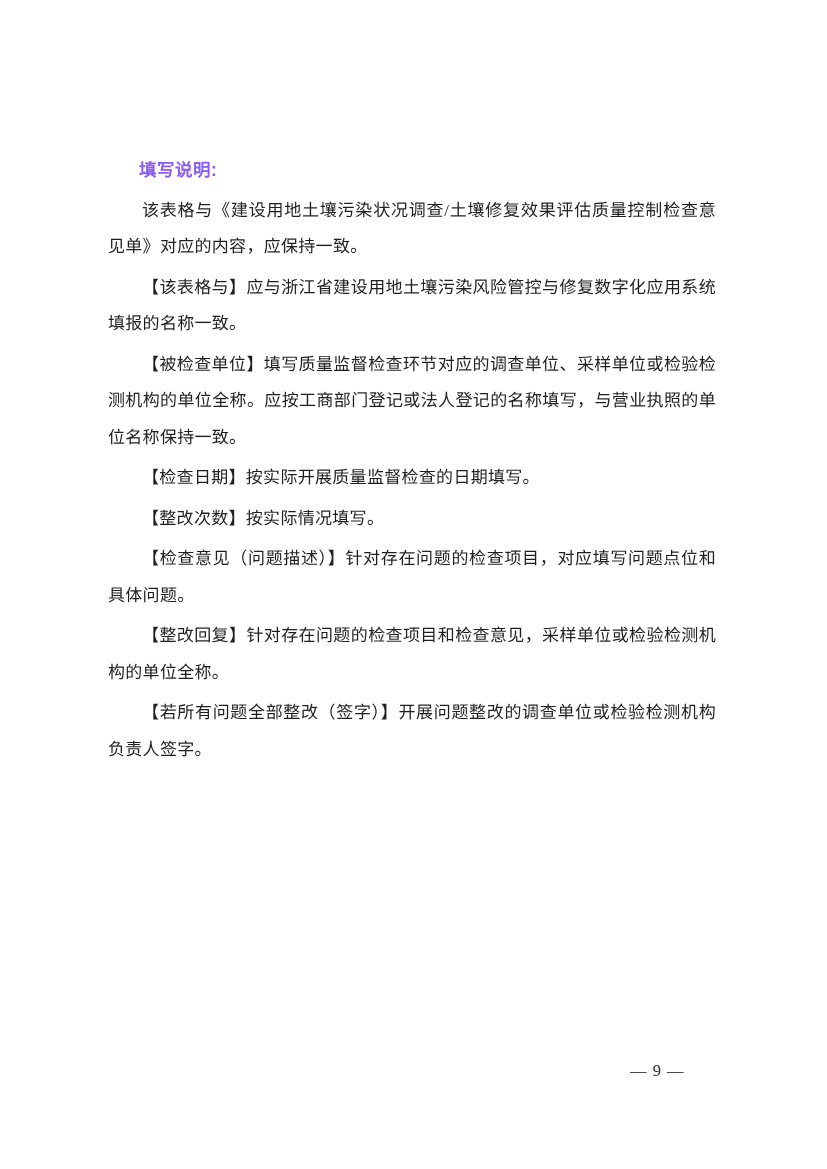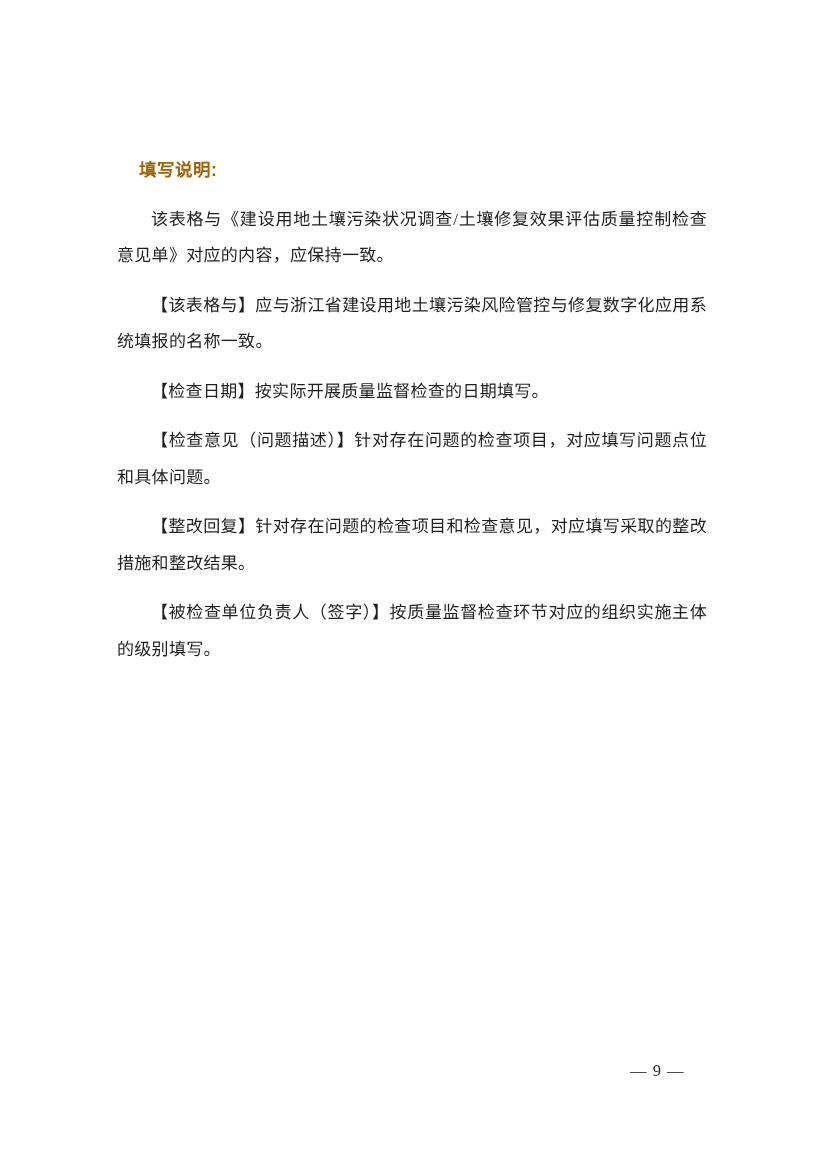--- a/index.html
+++ b/index.html
@@ -16,36 +16,36 @@
     font-family: "Liberation Serif", "DejaVu Serif", serif;
     color: #1f1f1f;
   }
   .content {
     position: absolute;
     left: 104px;
     top: 152px;
     width: 616px;
   }
   .para {
-    margin: 13px;
+    margin: 4px;
     font-size: 17px;
     line-height: 36.5px;
     text-align: justify;
     text-indent: 2em;
     letter-spacing: 0.3px;
     word-break: break-all;
   }
   .heading {
     margin: 0;
     font-size: 17.5px;
     line-height: 36.5px;
     font-weight: 700;
     text-indent: 2em;
     font-family: "Liberation Sans", "DejaVu Sans", sans-serif;
-    color: #a16207;
+    color: #8b5cf6;
     letter-spacing: 0.5px;
   }
   .footer {
     position: absolute;
     top: 1056px;
     left: 630px;
     font-size: 16.5px;
     line-height: 30px;
     color: #2a2a2a;
     letter-spacing: 1px;
@@ -53,21 +53,23 @@
   }
 </style>
 </head>
 <body>
 
 <div class="page">
   <div class="content">
     <p class="heading">填写说明:</p>
     <p class="para">该表格与《建设用地土壤污染状况调查/土壤修复效果评估质量控制检查意见单》对应的内容，应保持一致。</p>
     <p class="para">【该表格与】应与浙江省建设用地土壤污染风险管控与修复数字化应用系统填报的名称一致。</p>
+    <p class="para">【被检查单位】填写质量监督检查环节对应的调查单位、采样单位或检验检测机构的单位全称。应按工商部门登记或法人登记的名称填写，与营业执照的单位名称保持一致。</p>
     <p class="para">【检查日期】按实际开展质量监督检查的日期填写。</p>
+    <p class="para">【整改次数】按实际情况填写。</p>
     <p class="para">【检查意见（问题描述）】针对存在问题的检查项目，对应填写问题点位和具体问题。</p>
-    <p class="para">【整改回复】针对存在问题的检查项目和检查意见，对应填写采取的整改措施和整改结果。</p>
-    <p class="para">【被检查单位负责人（签字）】按质量监督检查环节对应的组织实施主体的级别填写。</p>
+    <p class="para">【整改回复】针对存在问题的检查项目和检查意见，采样单位或检验检测机构的单位全称。</p>
+    <p class="para">【若所有问题全部整改（签字）】开展问题整改的调查单位或检验检测机构负责人签字。</p>
   </div>
   <div class="footer">
     <span>— 9 —</span>
   </div>
 </div>
 
 </body></html>

